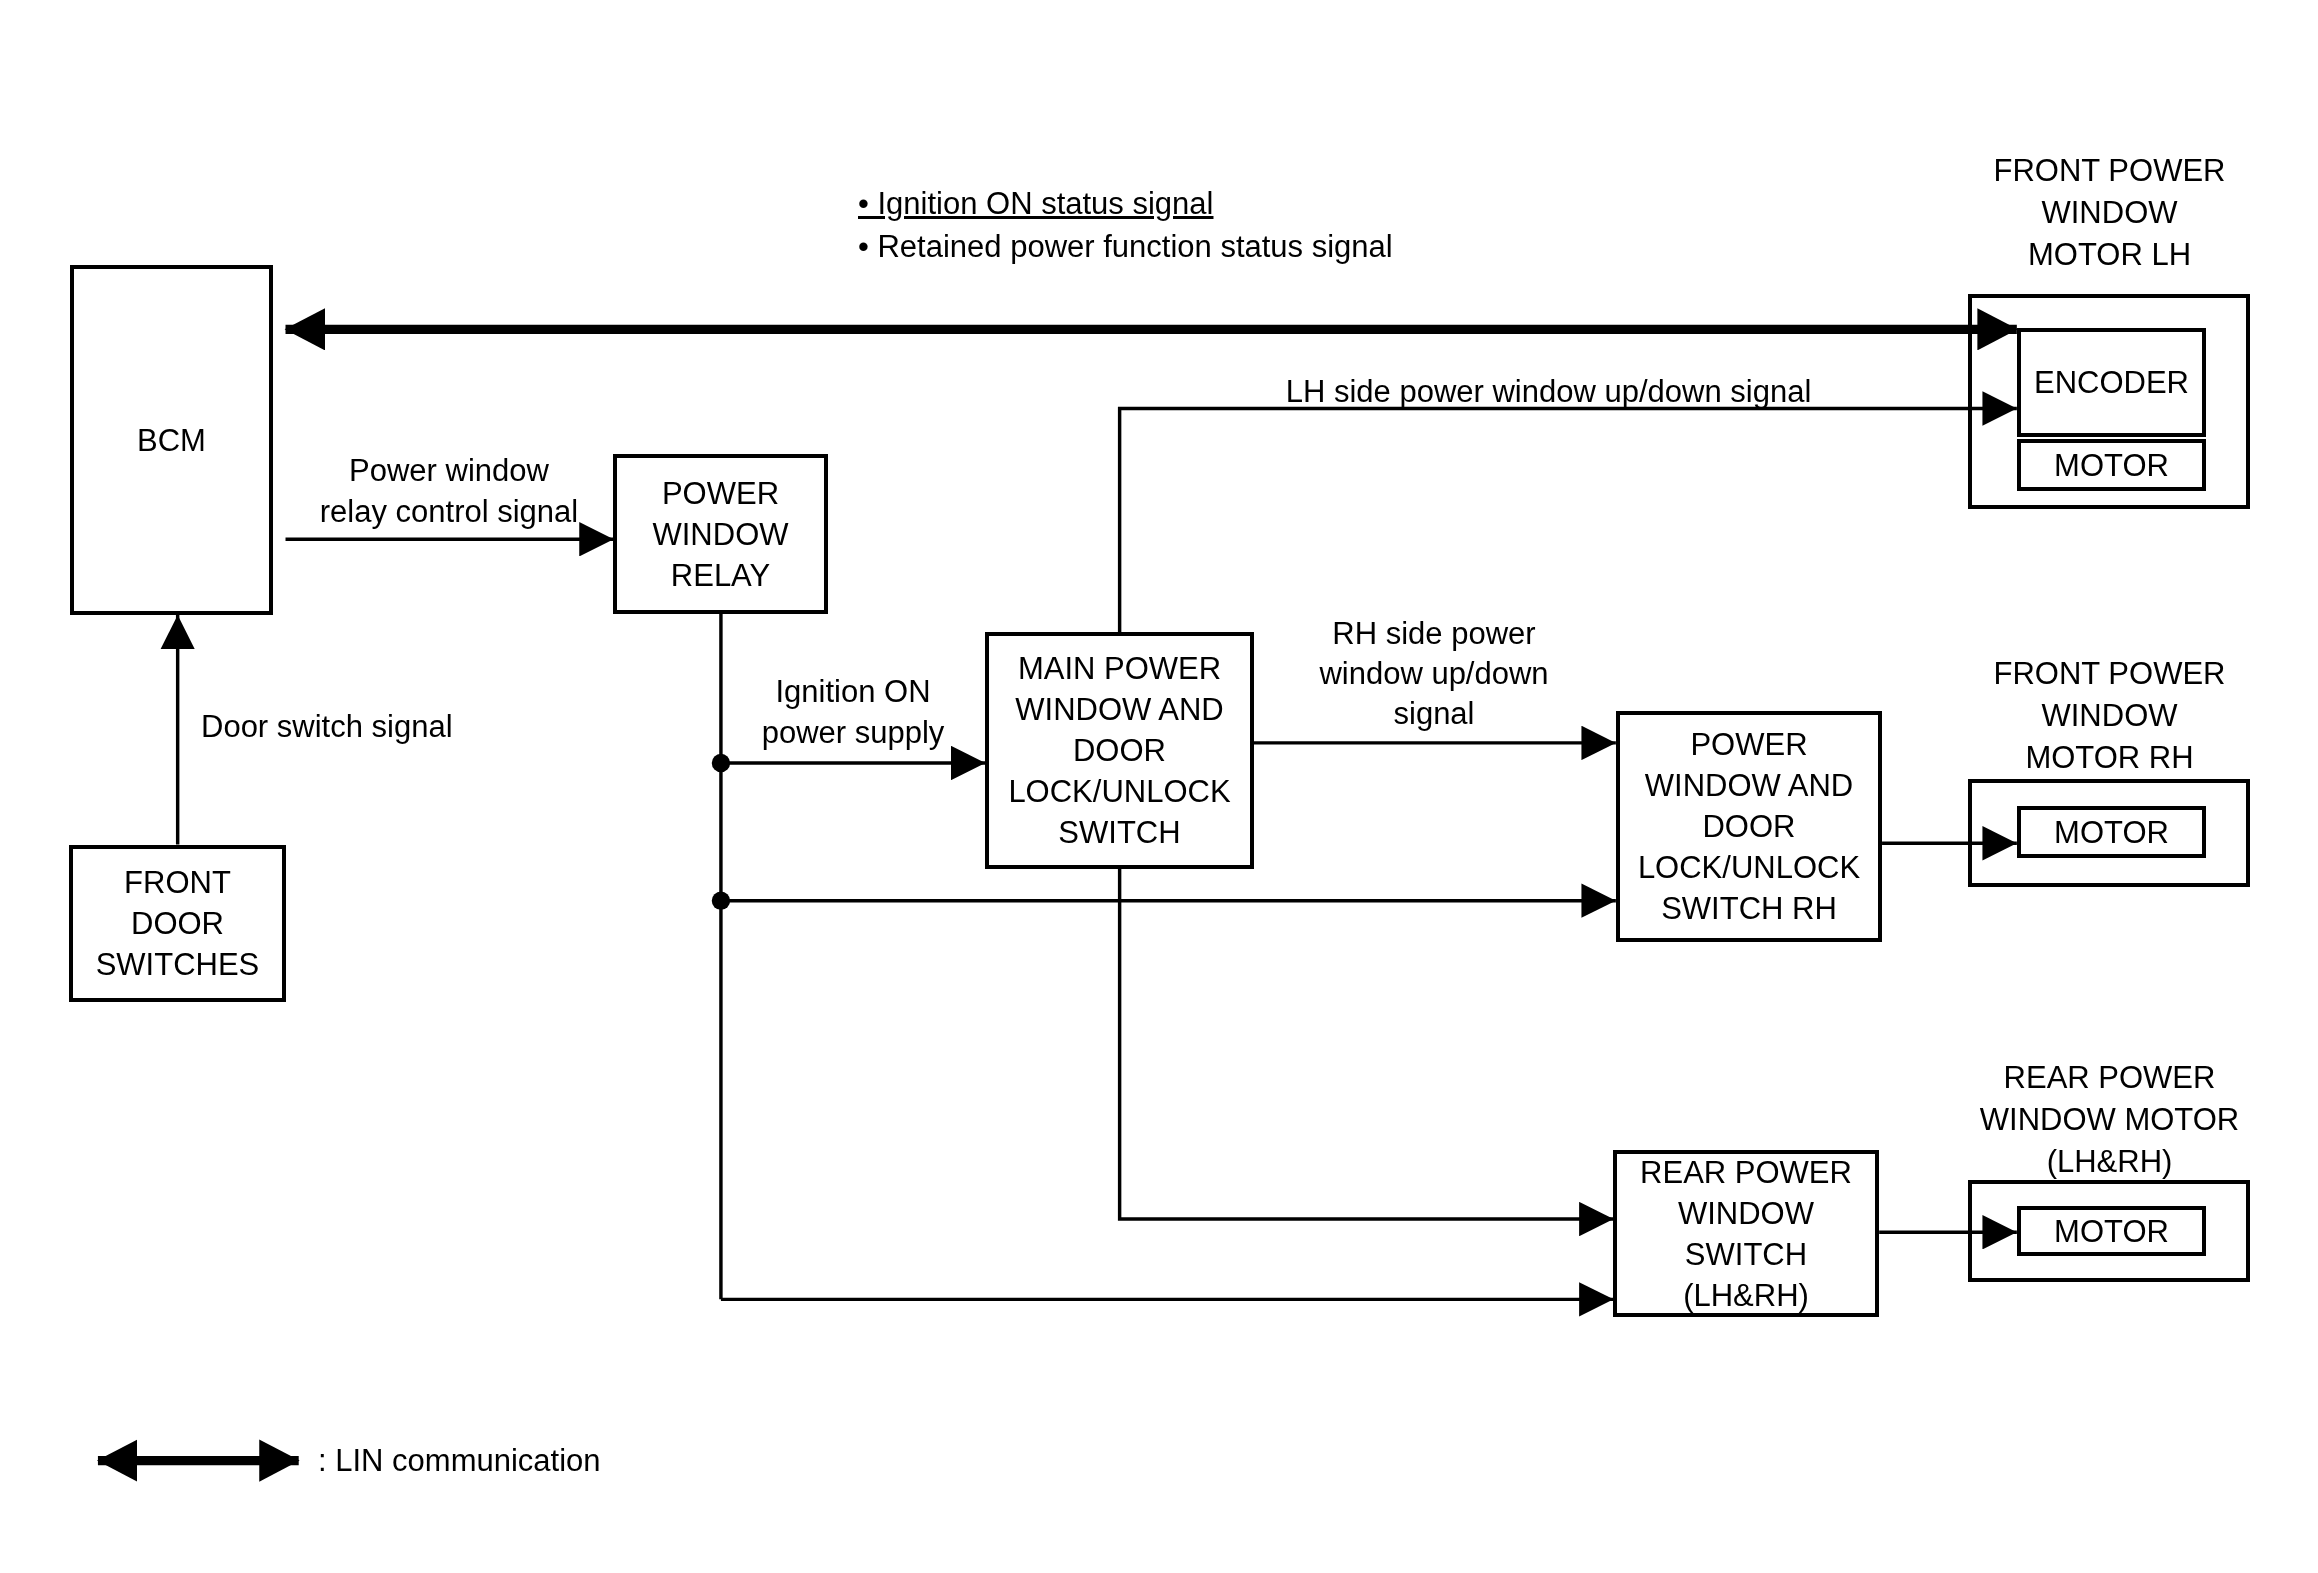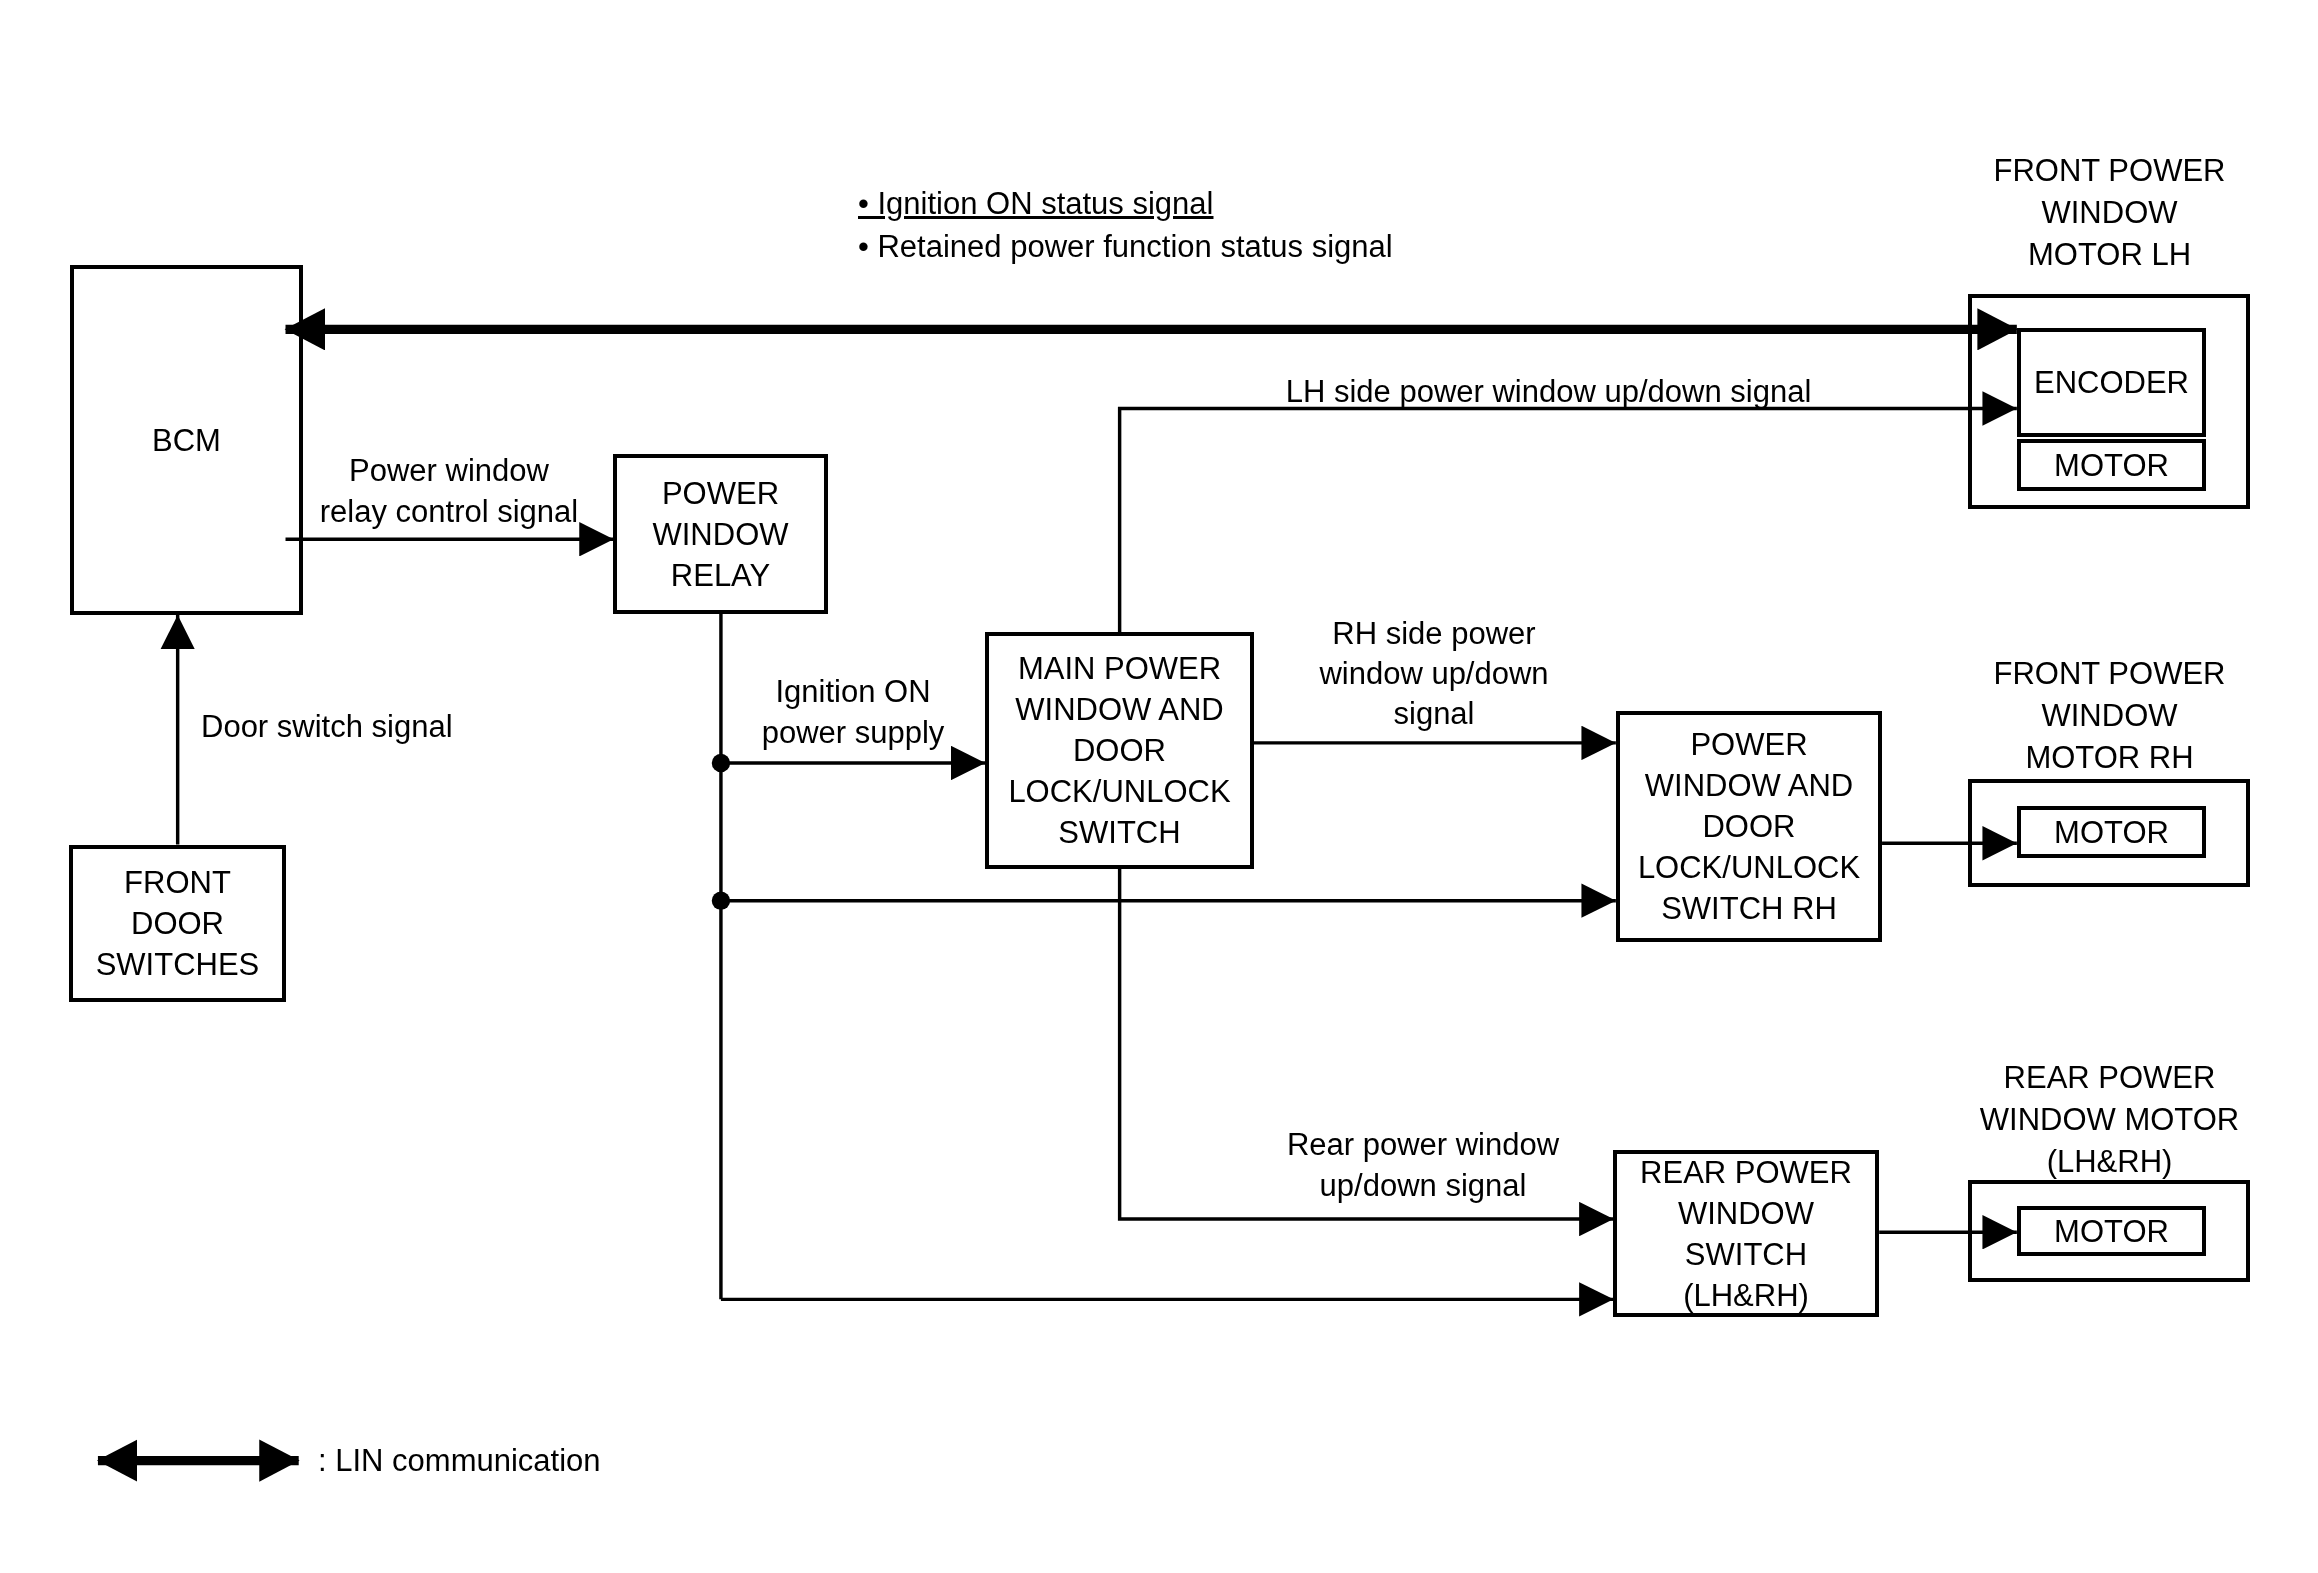--- a/index.html
+++ b/index.html
@@ -64,21 +64,21 @@
 
     <polyline points="1951,1515 1951,2125 2812,2125" fill="none" stroke-width="6" marker-end="url(#ma)"></polyline>
 
     <line x1="3280" y1="1470" x2="3515" y2="1470" stroke-width="6" marker-end="url(#ma)"></line>
 
     <line x1="3275" y1="2148" x2="3515" y2="2148" stroke-width="6" marker-end="url(#ma)"></line>
 
     <line x1="170" y1="2546" x2="520" y2="2546" stroke-width="16" marker-start="url(#mt)" marker-end="url(#mt)"></line>
   </svg>
 
-  <div class="box" style="left:70px;top:265px;width:233px;height:350px;">
+  <div class="box" style="left:70px;top:265px;width:203px;height:350px;">
     <span>BCM</span>
   </div>
 
   <div class="box" style="left:69px;top:845px;width:217px;height:157px;">
     <span>FRONT
 DOOR
 SWITCHES</span>
   </div>
 
   <div class="box" style="left:613px;top:454px;width:215px;height:160px;">
@@ -147,19 +147,17 @@
 
   <div class="lbl" style="left:201px;top:706px;width:402px;">Door switch signal</div>
 
   <div class="lbl center" style="left:681px;top:671px;width:344px;line-height:41px;">Ignition ON
 power supply</div>
 
   <div class="lbl center" style="left:1262px;top:614px;width:344px;line-height:40px;">RH side power
 window up/down
 signal</div>
 
-  <div class="lbl center" style="left:1251px;top:1124px;width:344px;line-height:41px;">Rear power window
-up/down signal</div>
 
   <div class="lbl" style="left:318px;top:1440px;width:516px;">: LIN communication</div>
 
 </div>
 
 
 </body></html>

